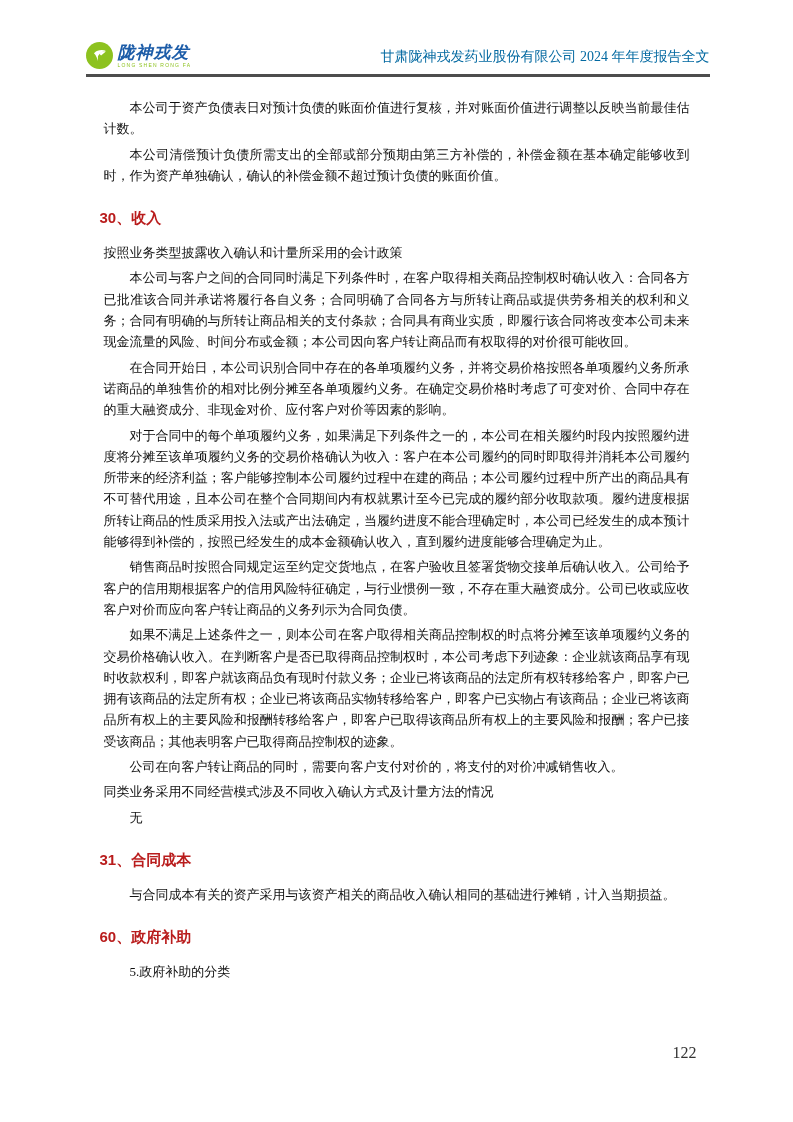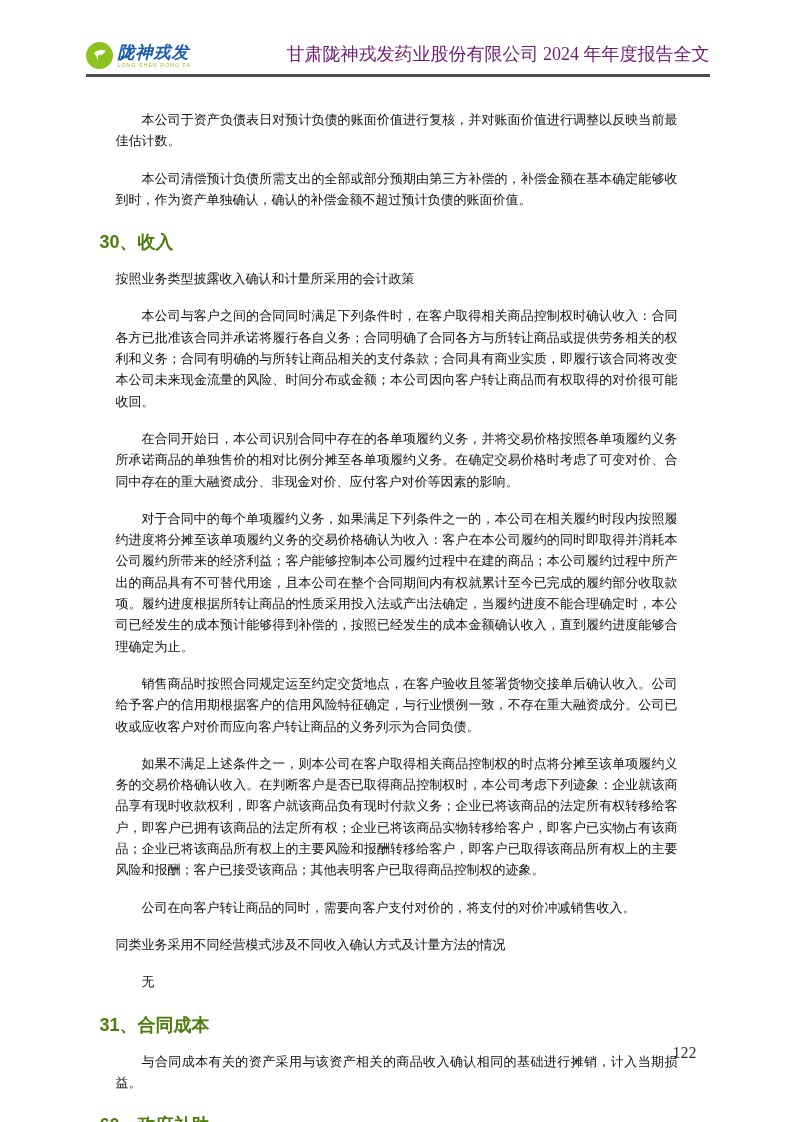--- a/index.html
+++ b/index.html
@@ -44,46 +44,46 @@
     font-family: "Liberation Sans", "DejaVu Sans", sans-serif;
   }
   .brand-en {
     color: #8dc21f;
     font-size: 5px;
     letter-spacing: 1.2px;
     margin-top: 2px;
     font-family: "Liberation Sans", "DejaVu Sans", sans-serif;
   }
   .header-title {
-    font-size: 18px;
-    color: #701a75;
+    font-size: 14px;
+    color: #0369a1;
     padding-bottom: 3px;
     white-space: nowrap;
   }
 
   
   .content {
     position: absolute;
     left: 71px;
     right: 71px;
     top: 93px;
     font-size: 13px;
     line-height: 21.3px;
     text-align: justify;
     color: #111;
   }
-  .content p { margin: 16px; }
+  .content p { margin: 4px; }
   .para.indent { text-indent: 2em; }
   .para.flush  { text-indent: 0; }
   .para.sub    { text-indent: 2em; margin-top: 10px !important; }
   .section-heading {
     font-family: "Liberation Sans", "DejaVu Sans", sans-serif;
-    font-size: 18px;
+    font-size: 15px;
     font-weight: bold;
-    color: #4d7c0f;
+    color: #b91c1c;
     line-height: 20px;
     margin: 22px 0 14px 0;
   }
 
   
   .page-number {
     position: absolute;
     right: 68px;
     bottom: 60px;
     font-size: 16px;

